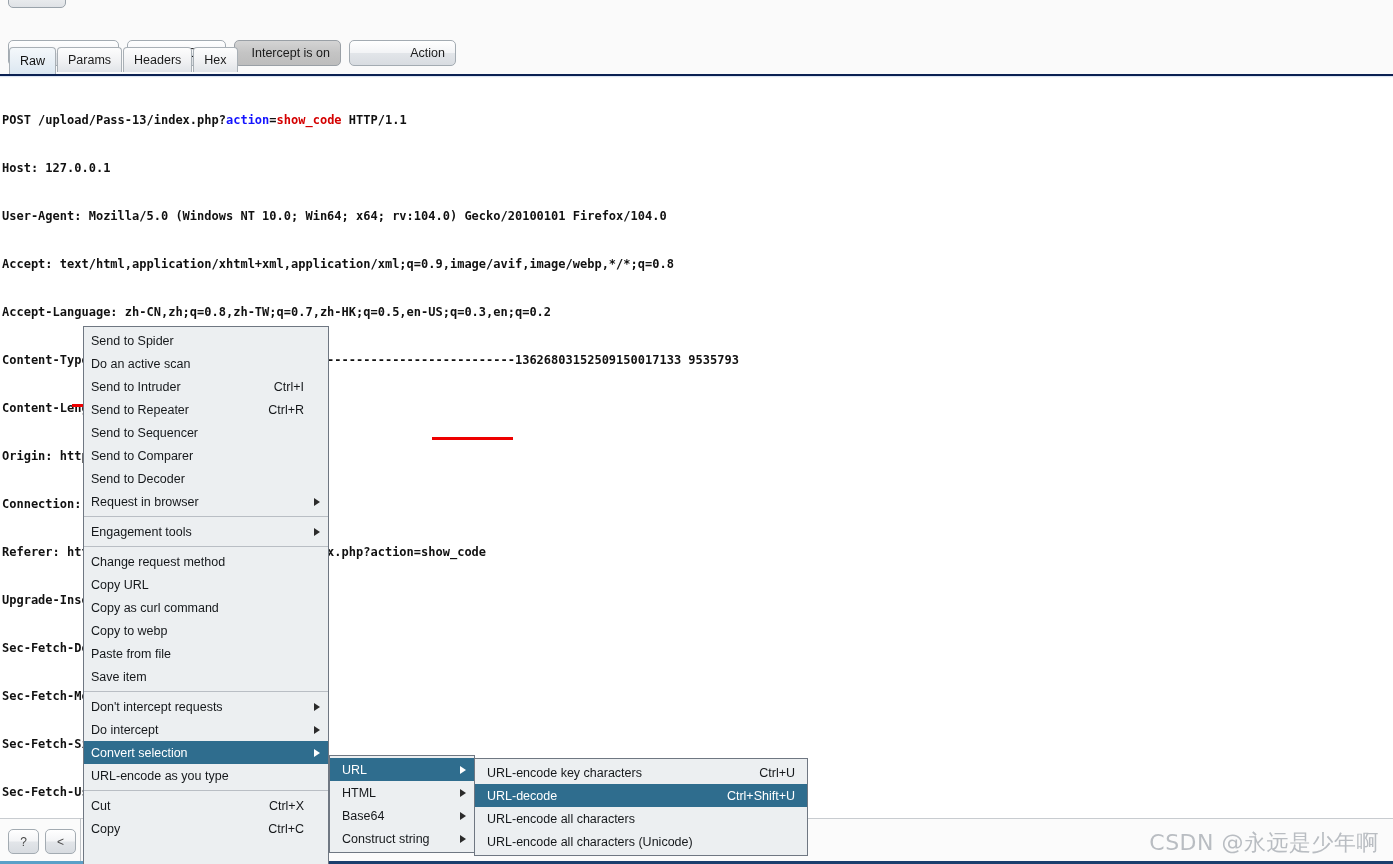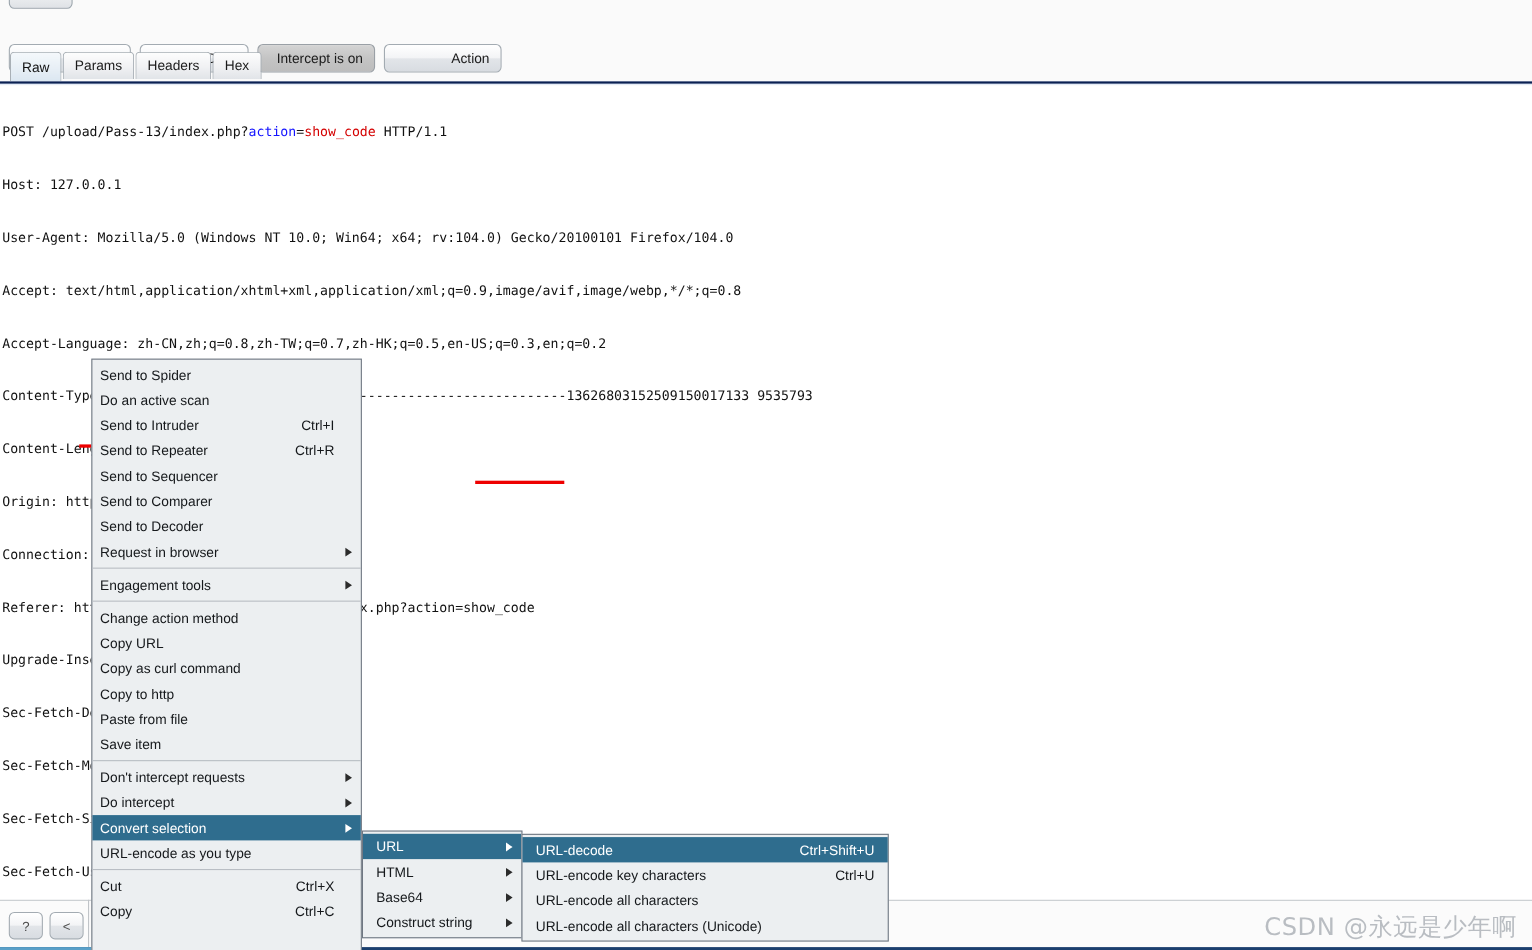--- a/index.html
+++ b/index.html
@@ -91,21 +91,21 @@
     width: 1393px; height: 740px;
     background: #ffffff;
     overflow: hidden;
     font-family: "DejaVu Sans Mono", monospace;
     font-size: 12px;
     line-height: 16px;
     color: #111111;
     white-space: pre;
     padding: 2px 0 0 2px;
   }
-  .editor .ln { display: block; height: 16px; }
+  .editor .ln { display: block; height: 16px; font-weight: bold; }
   .tok-blue { color: #1414ff; }
   .tok-red  { color: #d40000; }
 
   
   .uline {
     position: absolute;
     height: 3px;
     background: #ee0000;
     z-index: 30;
   }
@@ -309,30 +309,30 @@
         <span>Request in browser</span>
         <span class="arrow"></span>
       </div>
     <div class="sep"></div>
     <div class="mi">
         <span>Engagement tools</span>
         <span class="arrow"></span>
       </div>
     <div class="sep"></div>
     <div class="mi">
-        <span>Change action method</span>
+        <span>Change request method</span>
       </div>
     <div class="mi">
         <span>Copy URL</span>
       </div>
     <div class="mi">
         <span>Copy as curl command</span>
       </div>
     <div class="mi">
-        <span>Copy to http</span>
+        <span>Copy to webp</span>
       </div>
     <div class="mi">
         <span>Paste from file</span>
       </div>
     <div class="mi">
         <span>Save item</span>
       </div>
     <div class="sep"></div>
     <div class="mi">
         <span>Don't intercept requests</span>
@@ -374,27 +374,27 @@
         <span>Base64</span>
         <span class="arrow"></span>
       </div>
     <div class="mi">
         <span>Construct string</span>
         <span class="arrow"></span>
       </div>
   </div>
 
   <div class="menu" id="menu-urlops">
+    <div class="mi">
+        <span>URL-encode key characters</span>
+        <span class="accel">Ctrl+U</span>
+      </div>
     <div class="mi sel">
         <span>URL-decode</span>
         <span class="accel">Ctrl+Shift+U</span>
-      </div>
-    <div class="mi">
-        <span>URL-encode key characters</span>
-        <span class="accel">Ctrl+U</span>
       </div>
     <div class="mi">
         <span>URL-encode all characters</span>
       </div>
     <div class="mi">
         <span>URL-encode all characters (Unicode)</span>
       </div>
   </div>
 
   <div class="bottombar">

